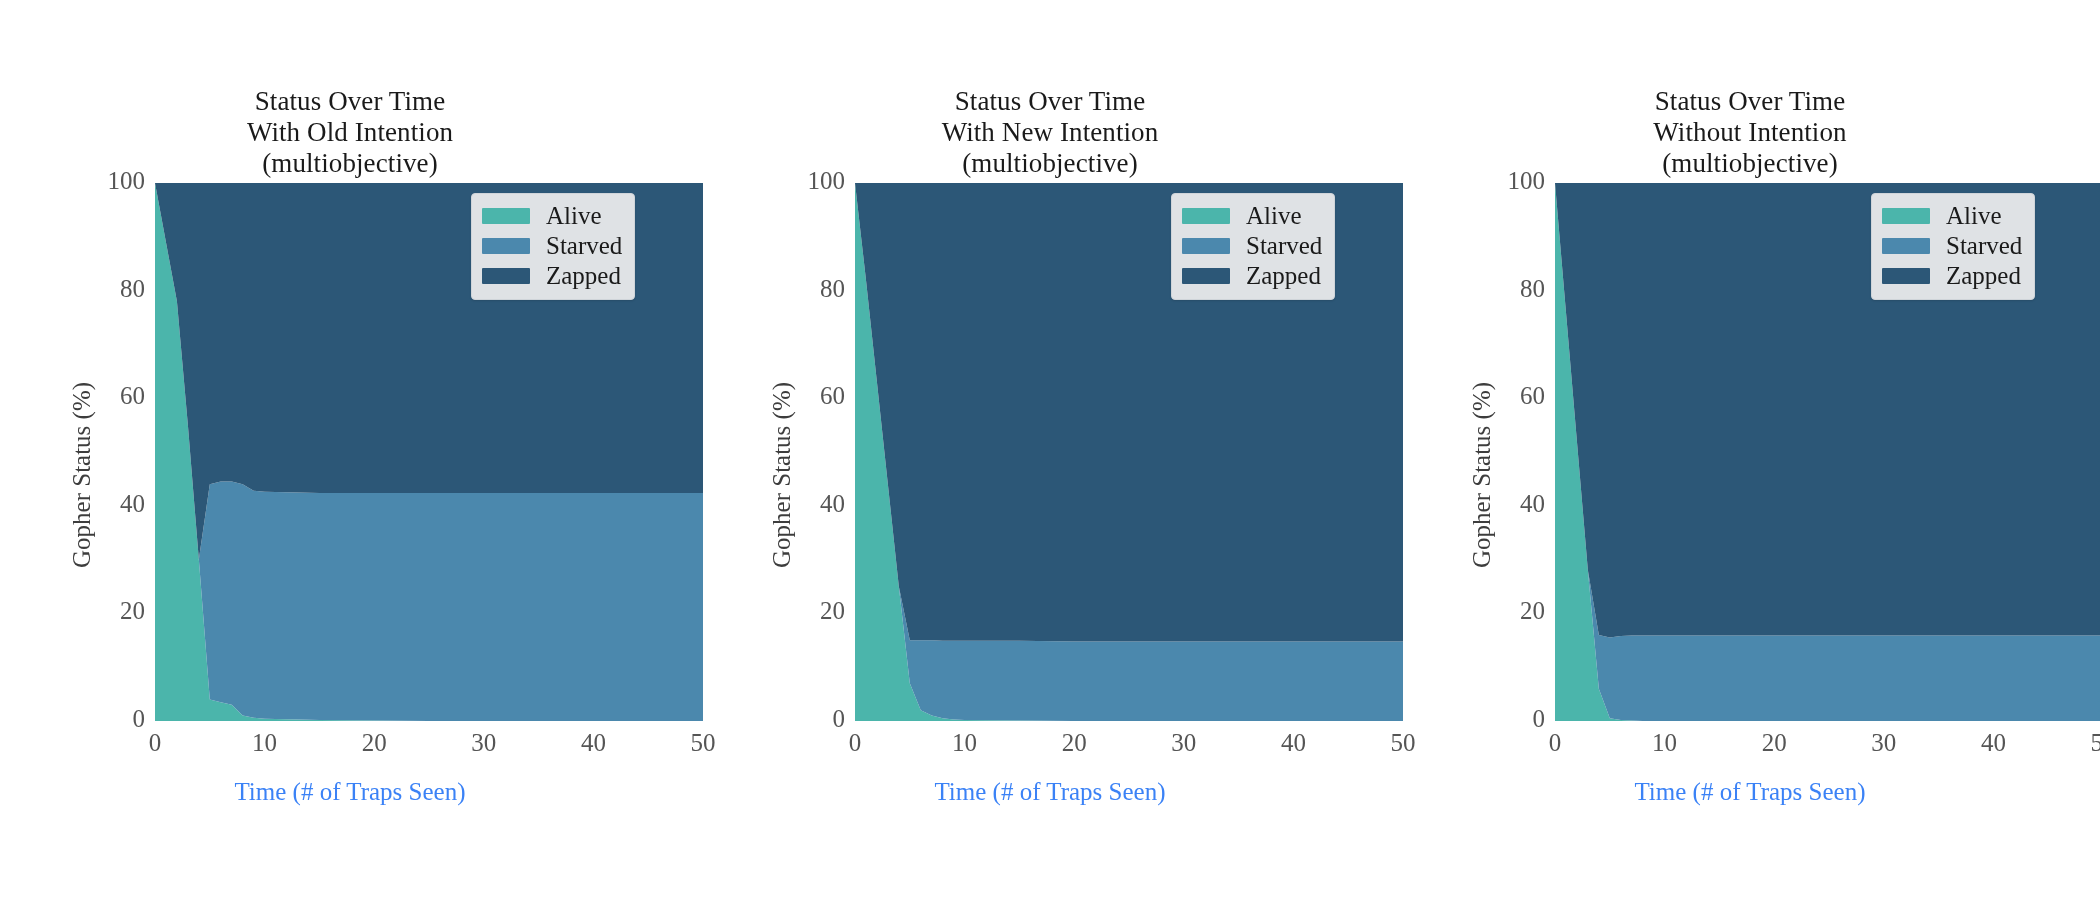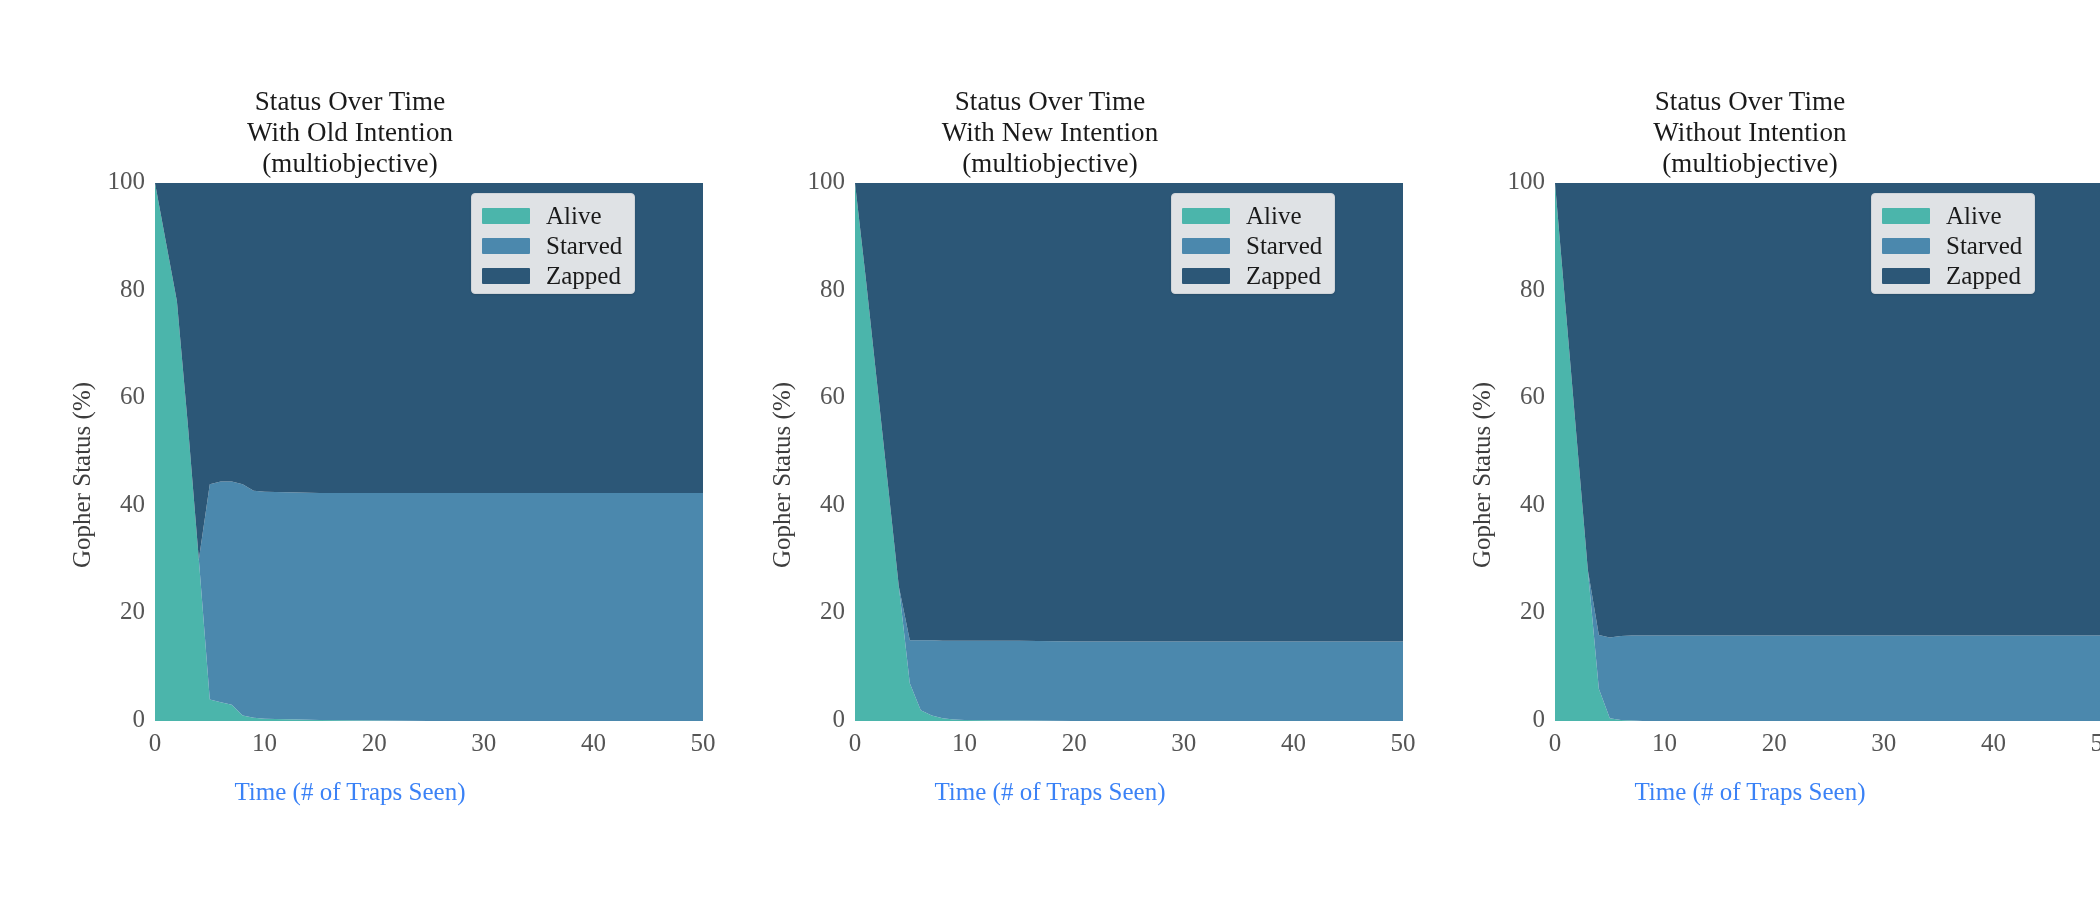--- a/index.html
+++ b/index.html
@@ -70,21 +70,21 @@
     transform-origin:0 0;
     transform:rotate(-90deg);
     white-space:nowrap;
   }
   
   .legend{
     position:absolute;
     background:#dfe2e5;
     border:1px solid #cfd4d9;
     border-radius:4px;
-    padding:7px 12px 2px 10px;
+    padding:7px 12px 8px 10px;
     box-shadow:0 1px 2px rgba(0,0,0,0.12);
   }
   .legend-row{
     display:flex;
     align-items:center;
     height:30px;
   }
   .legend-swatch{
     width:48px;height:16px;
     border-radius:1px;

